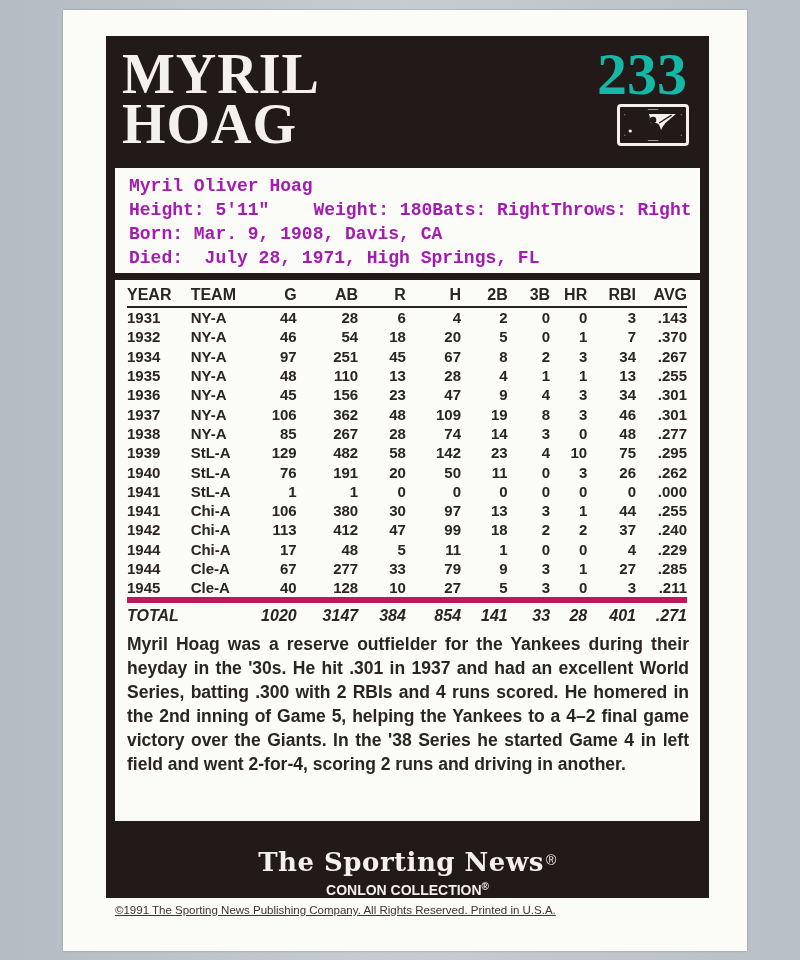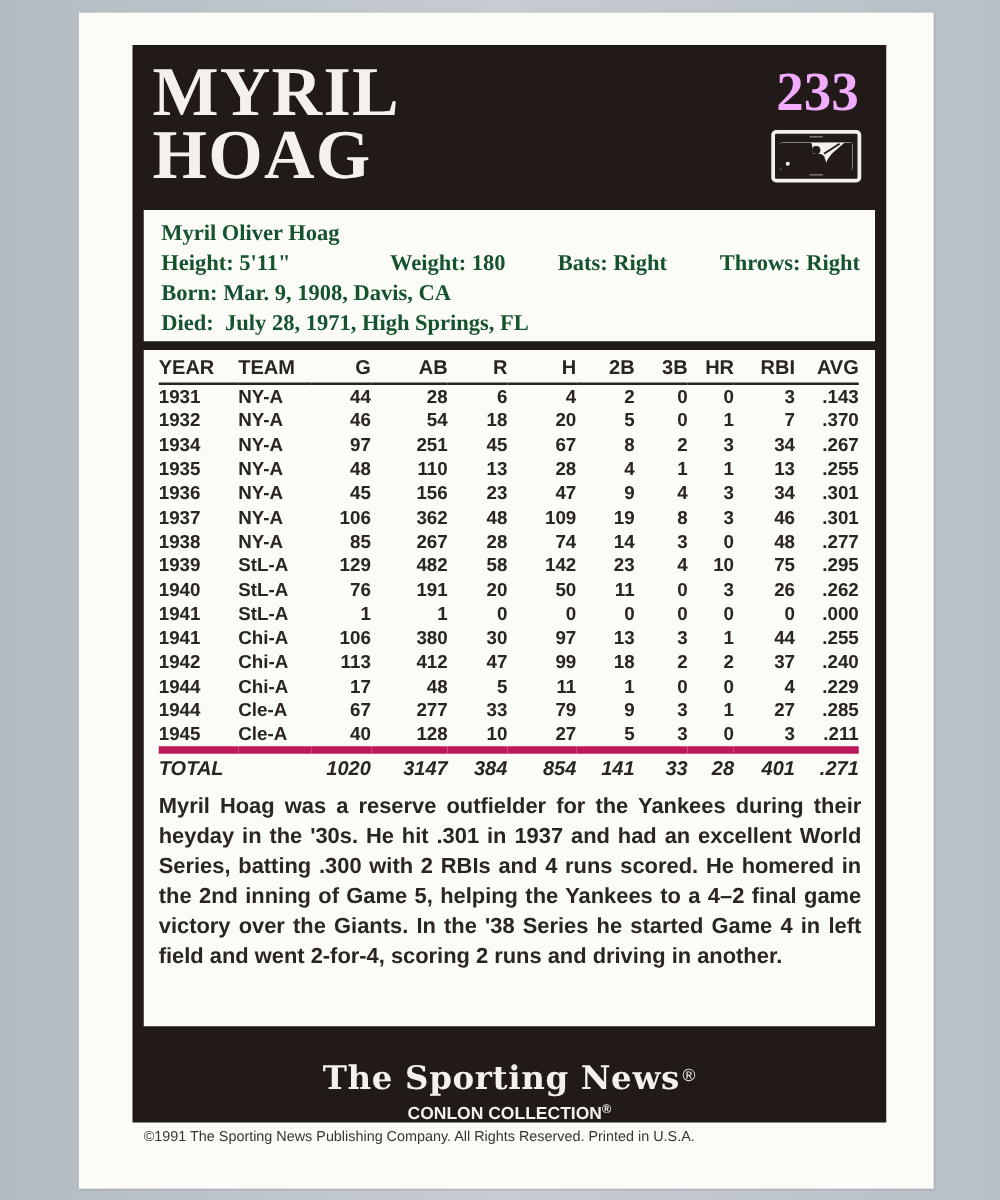--- a/index.html
+++ b/index.html
@@ -35,22 +35,22 @@
     font-size: 56px;
     line-height: 48px;
     letter-spacing: 1px;
   }
   .name div { height: 50px; }
   .card-number {
     position: absolute;
     right: 22px; top: 14px;
     font-family: "Liberation Serif", "DejaVu Serif", serif;
     font-weight: bold;
-    color: #f0abfc;
-    font-size: 44px;
+    color: #14b8a6;
+    font-size: 60px;
     line-height: 48px;
   }
   .mlb-logo {
     position: absolute;
     right: 20px; top: 68px;
     width: 72px; height: 42px;
     border: 3px solid #f4f1ec;
     border-radius: 4px;
     box-sizing: border-box;
     background: #221a18;
@@ -73,23 +73,23 @@
   .mlb-logo .tiny.top { top: 1px; }
   .mlb-logo .tiny.bot { bottom: 1px; }
 
   .bio {
     position: absolute;
     left: 9px; top: 132px;
     width: 585px; height: 105px;
     background: #fbfbf8;
     box-sizing: border-box;
     padding: 6px 12px 0 14px;
-    font-family: Liberation Serif, serif;
-    font-weight: bold;
-    color: #14532d;
+    font-family: Liberation Mono, monospace;
+    font-weight: bold;
+    color: #a21caf;
     font-size: 18px;
     line-height: 24px;
   }
   .bio .row { display: flex; white-space: nowrap; }
   .bio .row span { display: inline-block; }
   .bio .height { width: 150px; }
   .bio .weight { width: 145px; margin-left: 44px; }
   .bio .bats   { width: 140px; }
 
   .stats-panel {
@@ -180,20 +180,21 @@
     font-size: 10px;
     vertical-align: 5px;
   }
   .copyright {
     position: absolute;
     left: 52px; top: 894px;
     font-family: "Liberation Sans", "DejaVu Sans", sans-serif;
     font-size: 11.5px;
     color: #3a3432;
     white-space: nowrap;
+    text-decoration: underline;
   }
 </style>
 </head>
 <body>
 
 <div class="scene">
   <div class="card">
     <div class="frame">
 
       <div class="name">

